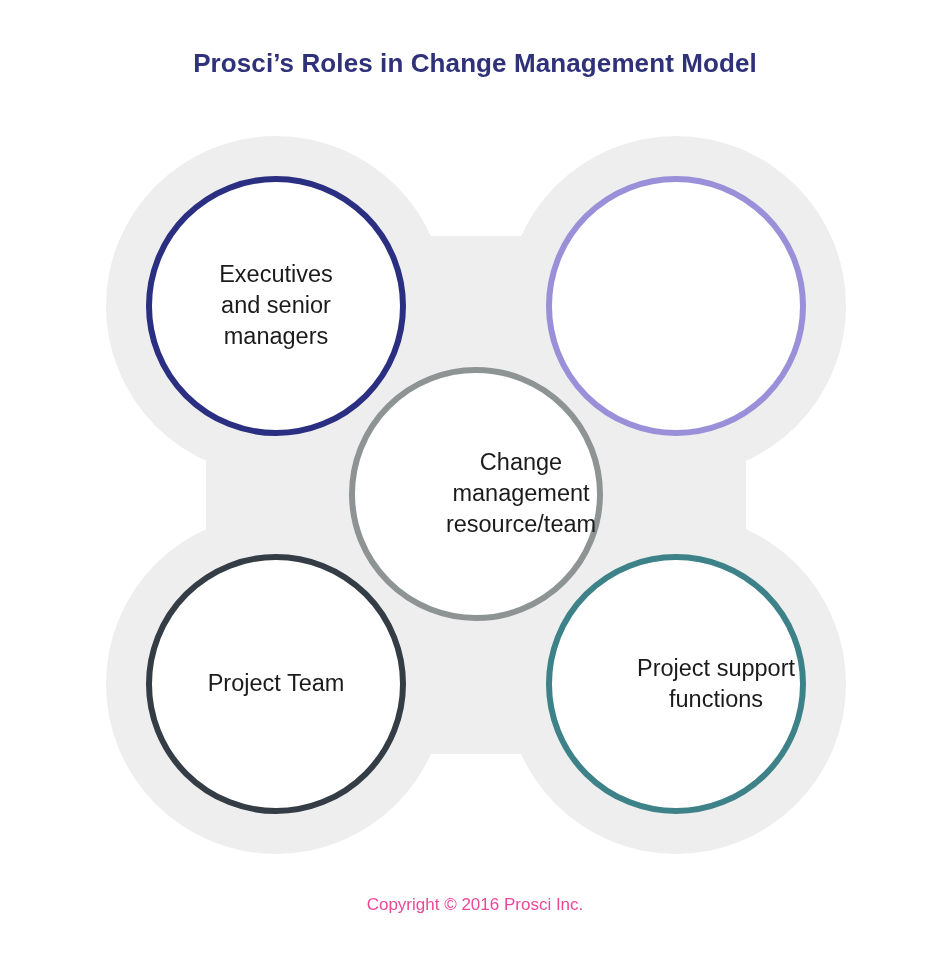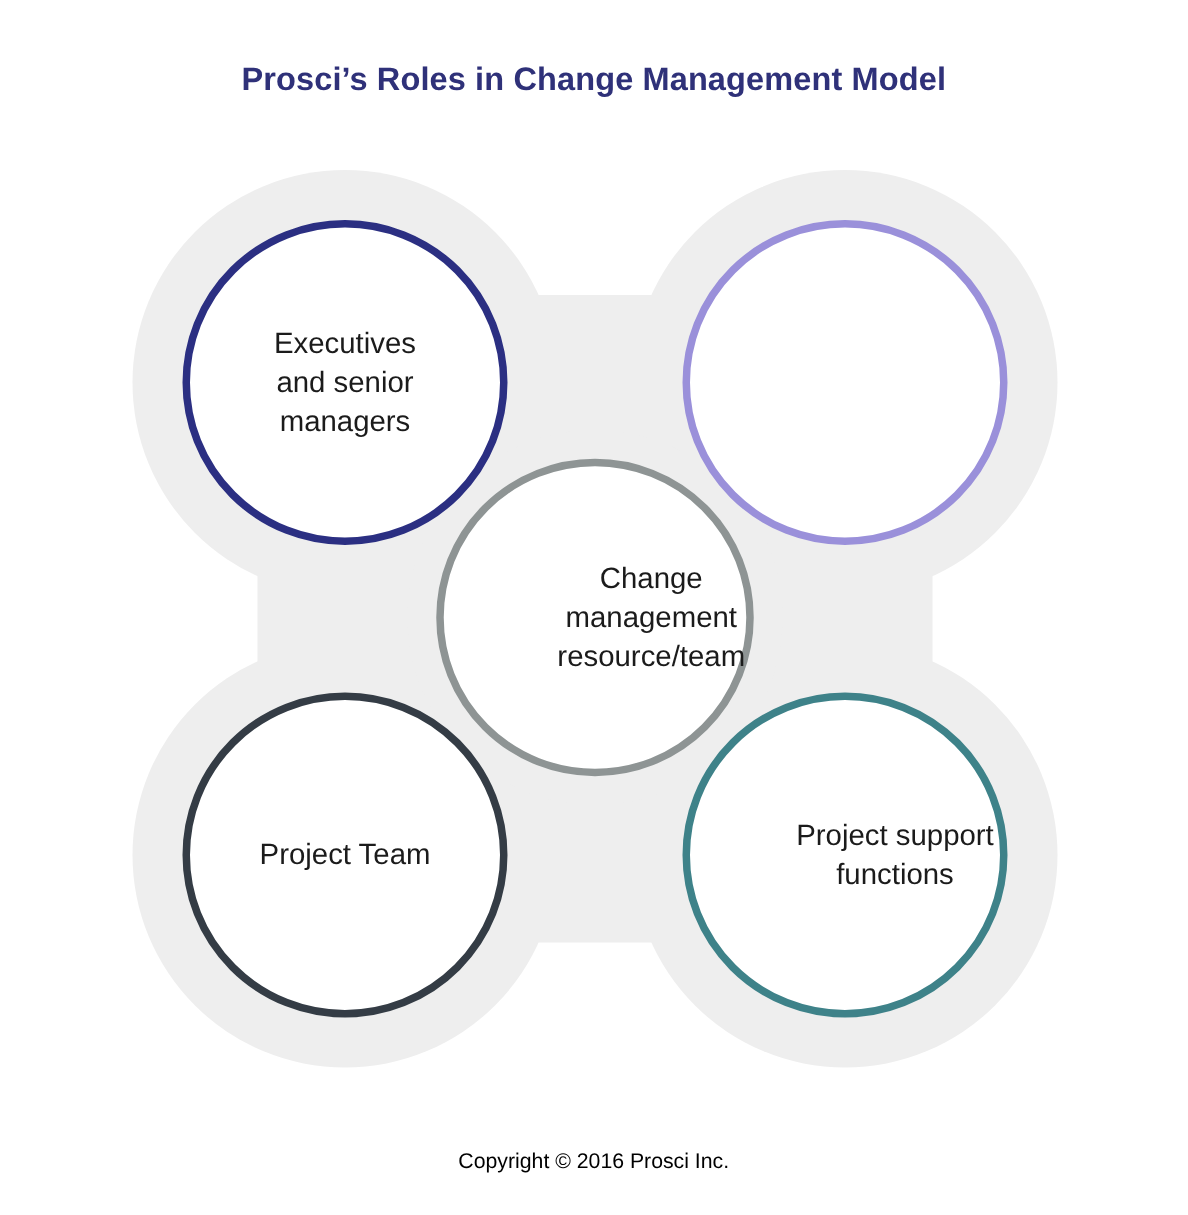--- a/index.html
+++ b/index.html
@@ -117,15 +117,15 @@
     <div class="node-label" id="lbl-2" style="left:276px; top:684px;">Project Team</div>
 
     <div class="node-label" id="lbl-3" style="left:676px; top:684px;margin-left:40px;">Project support
 functions</div>
 
     <div class="node-label center-label" id="lbl-center" style="left:476px; top:494px;margin-left:45px;">Change
 management
 resource/team</div>
   </div>
 
-  <div class="copyright" style="color: #000000; margin-top: 24px;">Copyright © 2016 Prosci Inc.</div>
+  <div class="copyright" style="color: #ec4899;">Copyright © 2016 Prosci Inc.</div>
 
 </div>
 
 </body></html>

